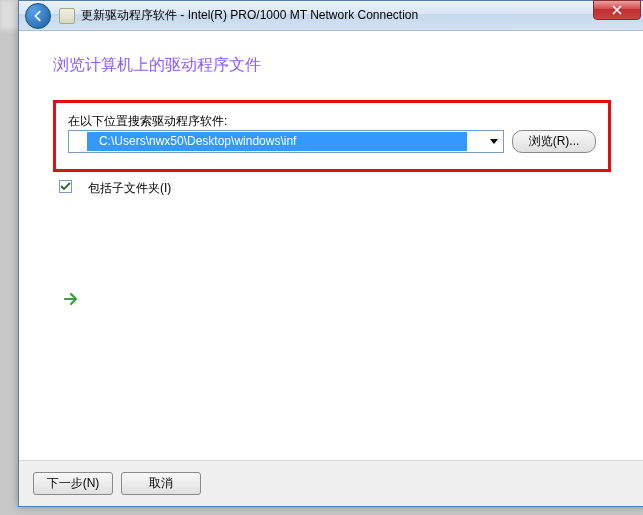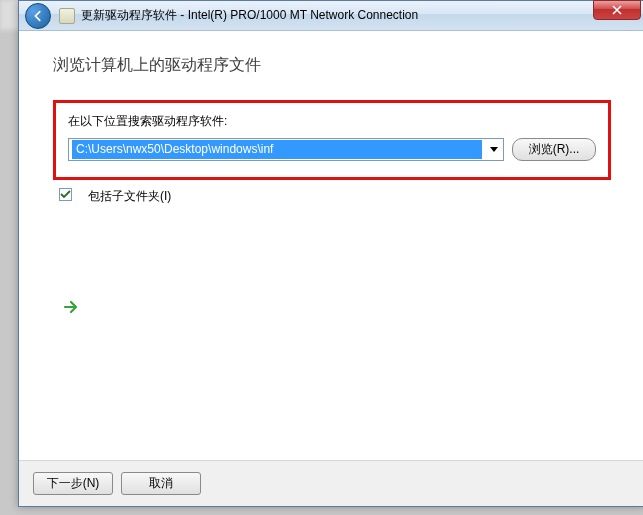--- a/index.html
+++ b/index.html
@@ -71,54 +71,53 @@
     }
     .close-btn svg { width: 10px; height: 10px; }
     
     .content {
       padding: 24px 34px 0 34px;
       height: calc(100% - 30px - 46px);
     }
     
     .heading {
       font-size: 16px;
-      color: #404040;
+      color: #8b5cf6;
       margin-bottom: 24px;
     }
     
     .highlight-box {
       border: 3px solid #e01010;
       padding: 10px 12px 16px 12px;
       margin-bottom: 8px;
     }
     
     .search-label {
       font-size: 12px;
       color: #000;
-      margin-bottom: 8px;
     }
     
     .path-row { display: flex; gap: 8px; align-items: center; }
     
     .combo {
       flex: 1;
       height: 23px;
       border: 1px solid #7a9ac0;
       background: #fff;
       display: flex;
       align-items: center;
       position: relative;
     }
     .combo-text {
       flex: 1;
       background: #3399ff;
       color: #fff;
       font-size: 12px;
-      padding: 2px 4px;
-      margin: 3px;
+      padding: 2px 12px;
+      margin: 18px;
       height: 19px;
       line-height: 15px;
     }
     .combo-arrow {
       width: 18px;
       height: 21px;
       display: flex;
       align-items: center;
       justify-content: center;
       cursor: pointer;

